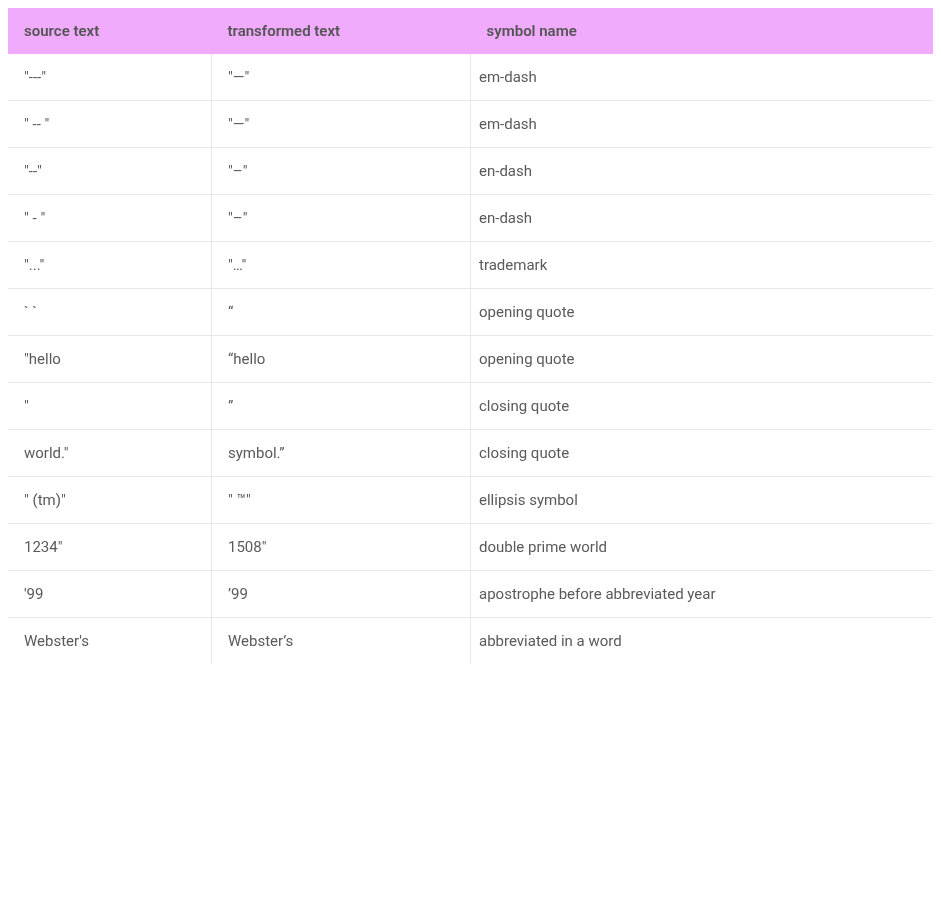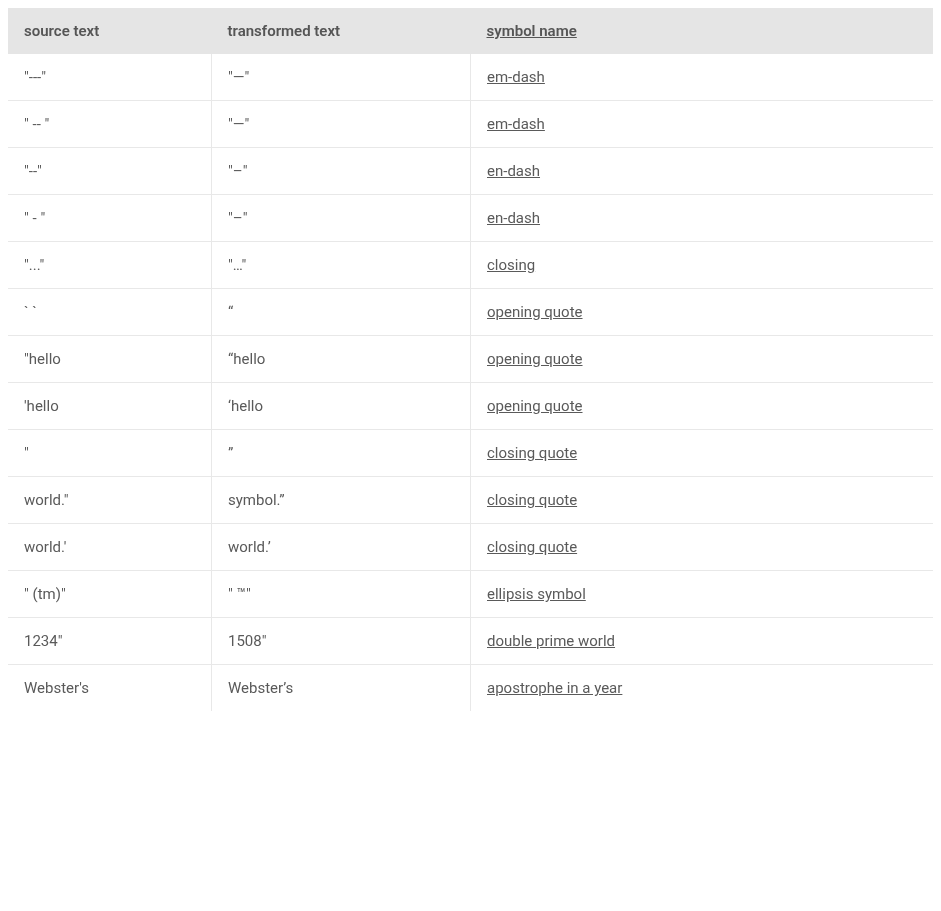--- a/index.html
+++ b/index.html
@@ -13,51 +13,51 @@
       color: #4a4a4a;
       background: #fff;
       padding: 8px;
     }
     table {
       width: 100%;
       border-collapse: collapse;
       table-layout: fixed;
     }
     thead th {
-      background: #e5e5e5;
+      background: #f0abfc;
       text-align: left;
       font-weight: 600;
       padding: 14px 16px;
       color: #555;
       font-size: 15px;
     }
     tbody td {
       padding: 14px 16px;
       border-top: 1px solid #e8e8e8;
       border-right: 1px solid #e8e8e8;
       color: #5a5a5a;
       vertical-align: middle;
       font-size: 15px;
     }
     tbody tr:first-child td {
       border-top: none;
     }
     tbody td:last-child {
       border-right: none;
+      padding-left: 8px;
     }
     th.col-source, td.col-source {
       width: 22%;
     }
     th.col-transformed, td.col-transformed {
       width: 28%;
       margin-top: 8px;
     }
     th.col-symbol, td.col-symbol {
       width: 50%;
-      text-decoration: underline;
     }
   </style>
 </head>
 <body>
 
 <table>
   <thead>
     <tr>
       <th class="col-source">source text</th>
       <th class="col-transformed">transformed text</th>
@@ -81,61 +81,56 @@
         <td class="col-symbol">en-dash</td>
       </tr>
       <tr>
         <td class="col-source">" - "</td>
         <td class="col-transformed">"–"</td>
         <td class="col-symbol">en-dash</td>
       </tr>
       <tr>
         <td class="col-source">"..."</td>
         <td class="col-transformed">"…"</td>
-        <td class="col-symbol">closing</td>
+        <td class="col-symbol">trademark</td>
       </tr>
       <tr>
         <td class="col-source">` `</td>
         <td class="col-transformed">“</td>
         <td class="col-symbol">opening quote</td>
       </tr>
       <tr>
         <td class="col-source">"hello</td>
         <td class="col-transformed">“hello</td>
-        <td class="col-symbol">opening quote</td>
-      </tr>
-      <tr>
-        <td class="col-source">'hello</td>
-        <td class="col-transformed">‘hello</td>
         <td class="col-symbol">opening quote</td>
       </tr>
       <tr>
         <td class="col-source">"</td>
         <td class="col-transformed">”</td>
         <td class="col-symbol">closing quote</td>
       </tr>
       <tr>
         <td class="col-source">world."</td>
         <td class="col-transformed">symbol.”</td>
         <td class="col-symbol">closing quote</td>
       </tr>
       <tr>
-        <td class="col-source">world.'</td>
-        <td class="col-transformed">world.’</td>
-        <td class="col-symbol">closing quote</td>
-      </tr>
-      <tr>
         <td class="col-source">" (tm)"</td>
         <td class="col-transformed">" ™"</td>
         <td class="col-symbol">ellipsis symbol</td>
       </tr>
       <tr>
         <td class="col-source">1234"</td>
         <td class="col-transformed">1508″</td>
         <td class="col-symbol">double prime world</td>
       </tr>
       <tr>
+        <td class="col-source">'99</td>
+        <td class="col-transformed">’99</td>
+        <td class="col-symbol">apostrophe before abbreviated year</td>
+      </tr>
+      <tr>
         <td class="col-source">Webster's</td>
         <td class="col-transformed">Webster’s</td>
-        <td class="col-symbol">apostrophe in a year</td>
+        <td class="col-symbol">abbreviated in a word</td>
       </tr>
     </tbody>
 </table>
 
 </body></html>

